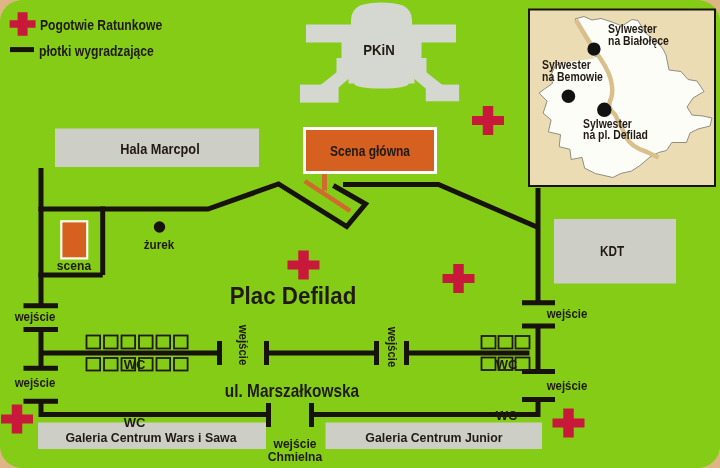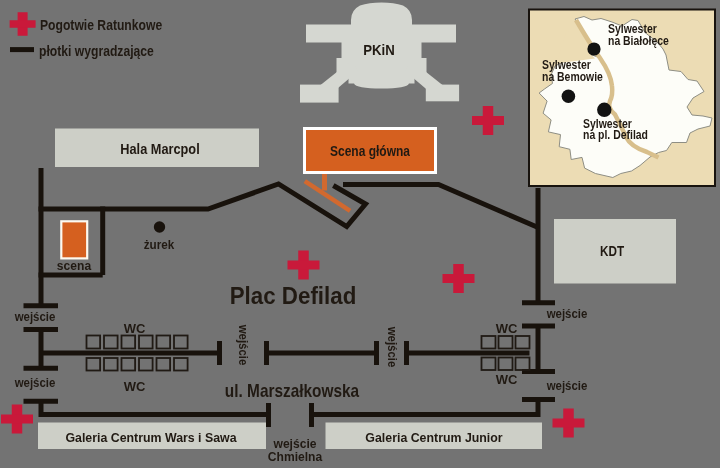--- a/index.html
+++ b/index.html
@@ -1,21 +1,21 @@
 <!DOCTYPE html>
 <html><head>
 <meta charset="utf-8">
 <style>
   html,body{margin:0;padding:0;}
   body{width:720px;height:468px;overflow:hidden;background:#deb584;}
-  .map{position:relative;width:720px;height:468px;background:#737373;
-       font-family:"Liberation Sans",sans-serif;color:#211a13;}
+  .map{position:relative;width:720px;height:468px;background:#84cc16;
+       font-family:"Liberation Sans",sans-serif;color:#211a13;border-radius:22px;}
   .map svg.base{position:absolute;left:0;top:0;}
   .lbl{position:absolute;white-space:nowrap;line-height:1;color:#211a13;}
-  .c{transform:translate(-50%,-50%);}
+  .c{transform:translate(-50%,-50%);margin-top:36px;}
   .cx88{transform:translate(-50%,-50%) scaleX(.88);}
   .cx90{transform:translate(-50%,-50%) scaleX(.90);}
   .cx95{transform:translate(-50%,-50%) scaleX(.95);}
   .rot{transform:translate(-50%,-50%) rotate(90deg) scaleX(.88);}
   .leg{transform:translate(0,-50%) scaleX(.81);transform-origin:left center;
        font-size:15px;font-weight:700;}
   .cx78{transform:translate(-50%,-50%) scaleX(.78);}
   .cx81{transform:translate(-50%,-50%) scaleX(.81);}
   .cx84{transform:translate(-50%,-50%) scaleX(.80);}
   .cx85{transform:translate(-50%,-50%) scaleX(.85);}

